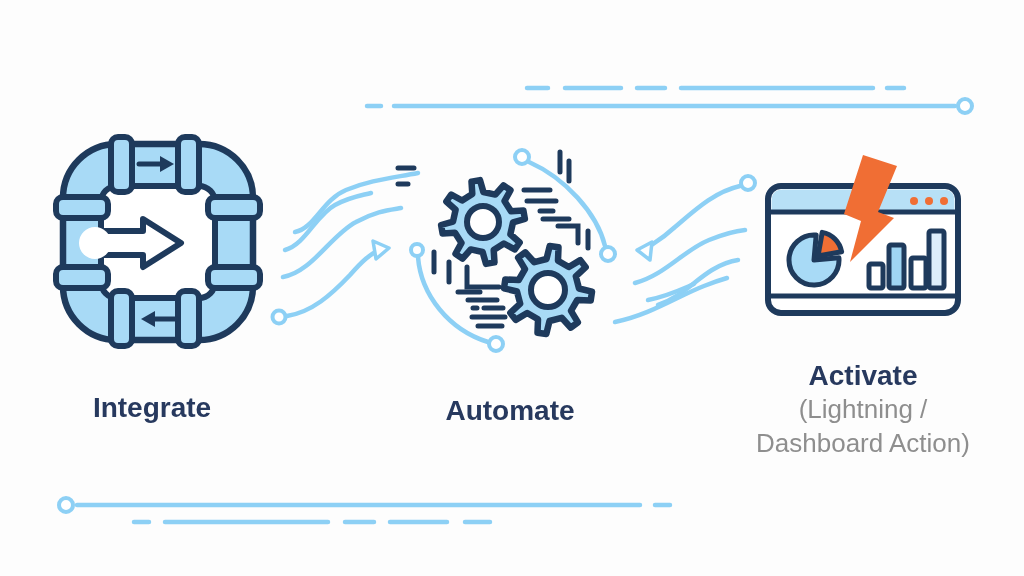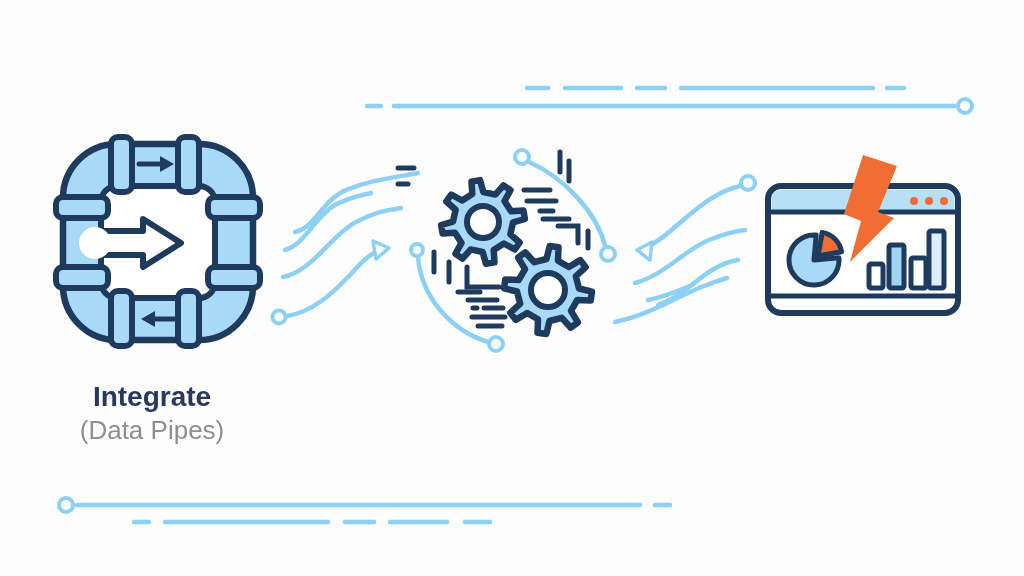--- a/index.html
+++ b/index.html
@@ -147,20 +147,24 @@
     <g>
       <rect class="bar-w" x="869" y="264" width="14" height="24" rx="2"></rect>
       <rect class="bar-m" x="889" y="245" width="15" height="43" rx="2"></rect>
       <rect class="bar-w" x="911" y="258" width="15" height="30" rx="2"></rect>
       <rect class="bar-p" x="929" y="231" width="15" height="57" rx="2"></rect>
     </g>
     <path class="bolt" d="M863 155 L897 166 L878 212 L894 218 L850 262 L861 221 L844 214 Z"></path>
   </g>
 </svg>
 
-<div class="step" style="left:32px;top:379px;width:240px;">
+<div class="step" style="left:32px;top:390px;width:240px;">
   <div class="title">Integrate</div>
-  <div class="sub">(Data Pipes)</div>
 </div>
 <div class="step" style="left:390px;top:393px;width:240px;">
+  <div class="title">Automate</div>
+</div>
+<div class="step" style="left:743px;top:358px;width:240px;">
+  <div class="title">Activate</div>
+  <div class="sub">(Lightning / Dashboard Action)</div>
 </div>
 
 </div>
 
 </body></html>

